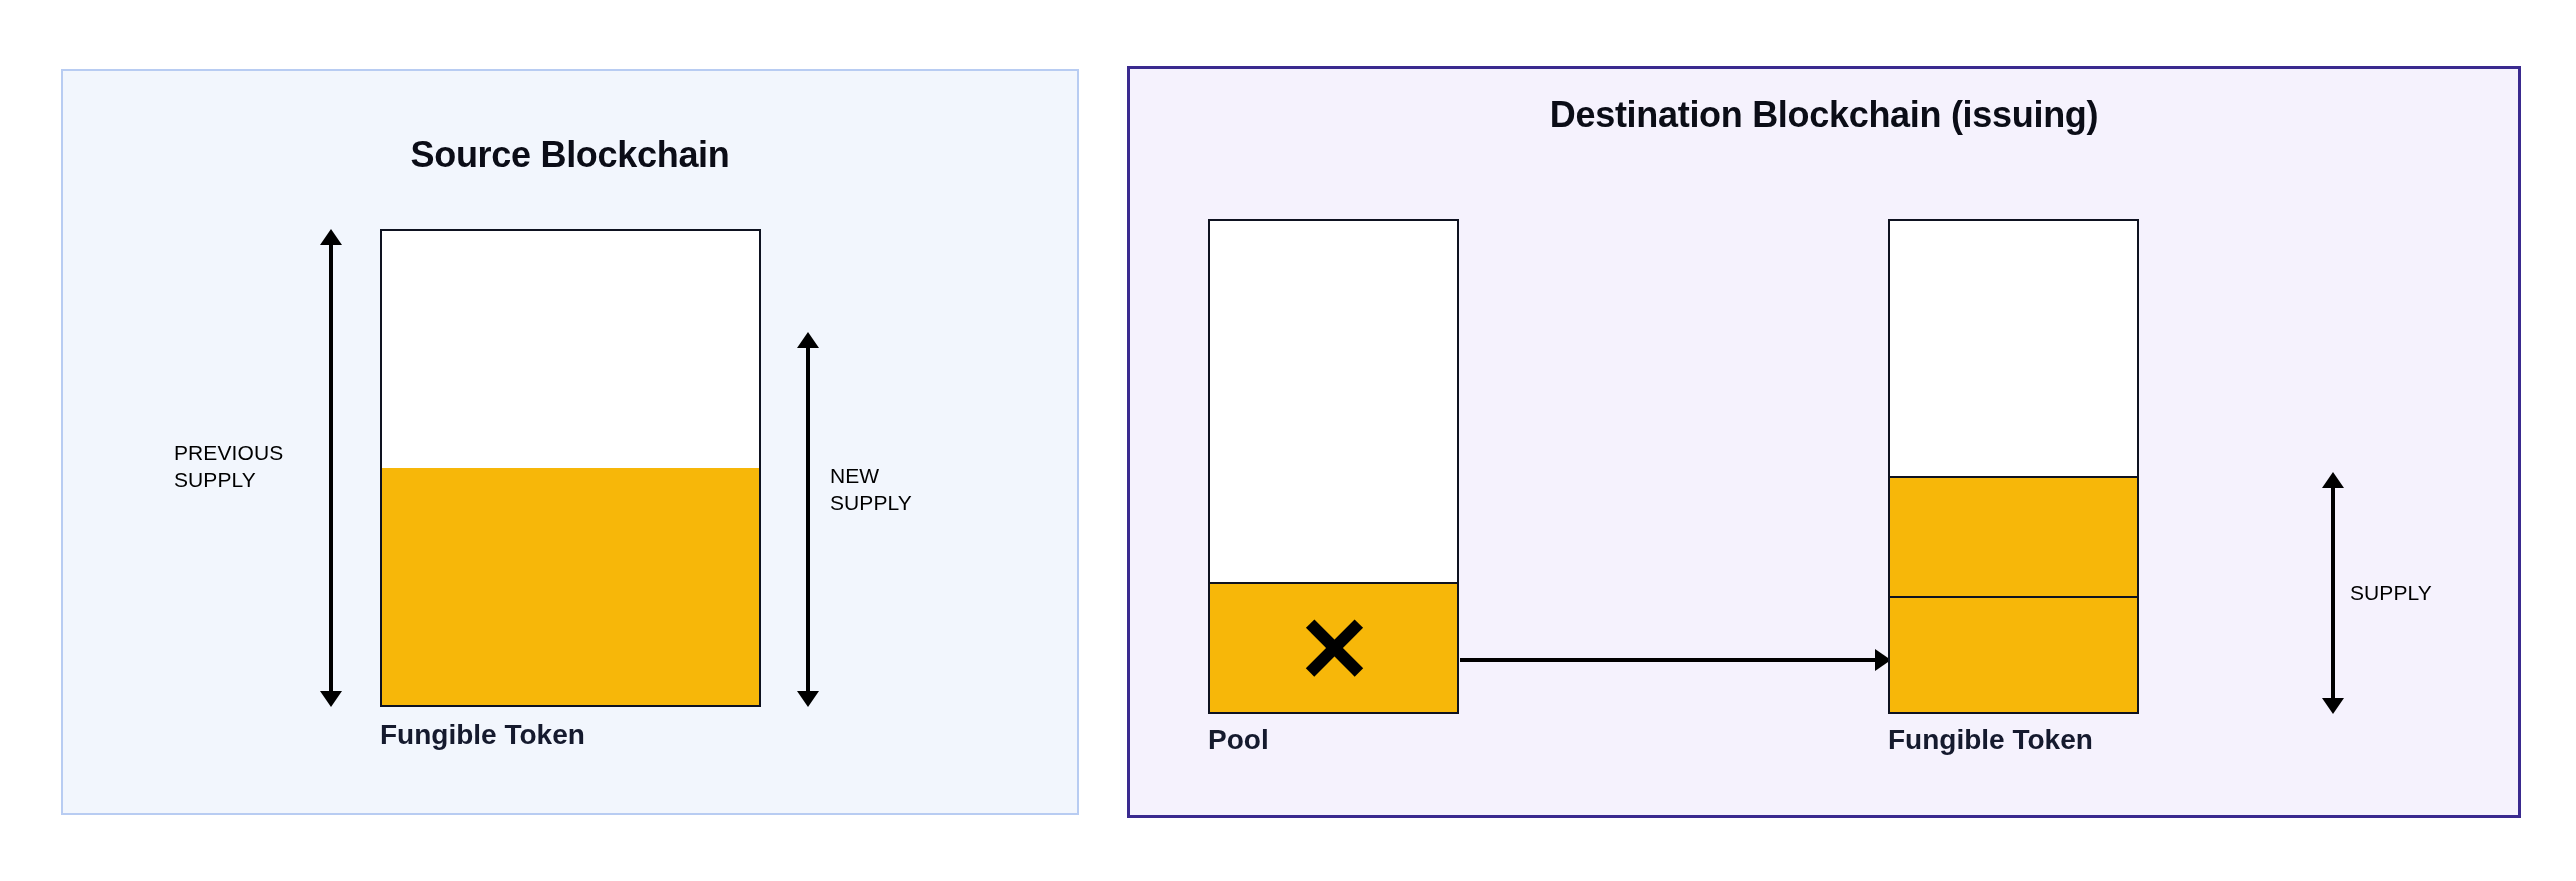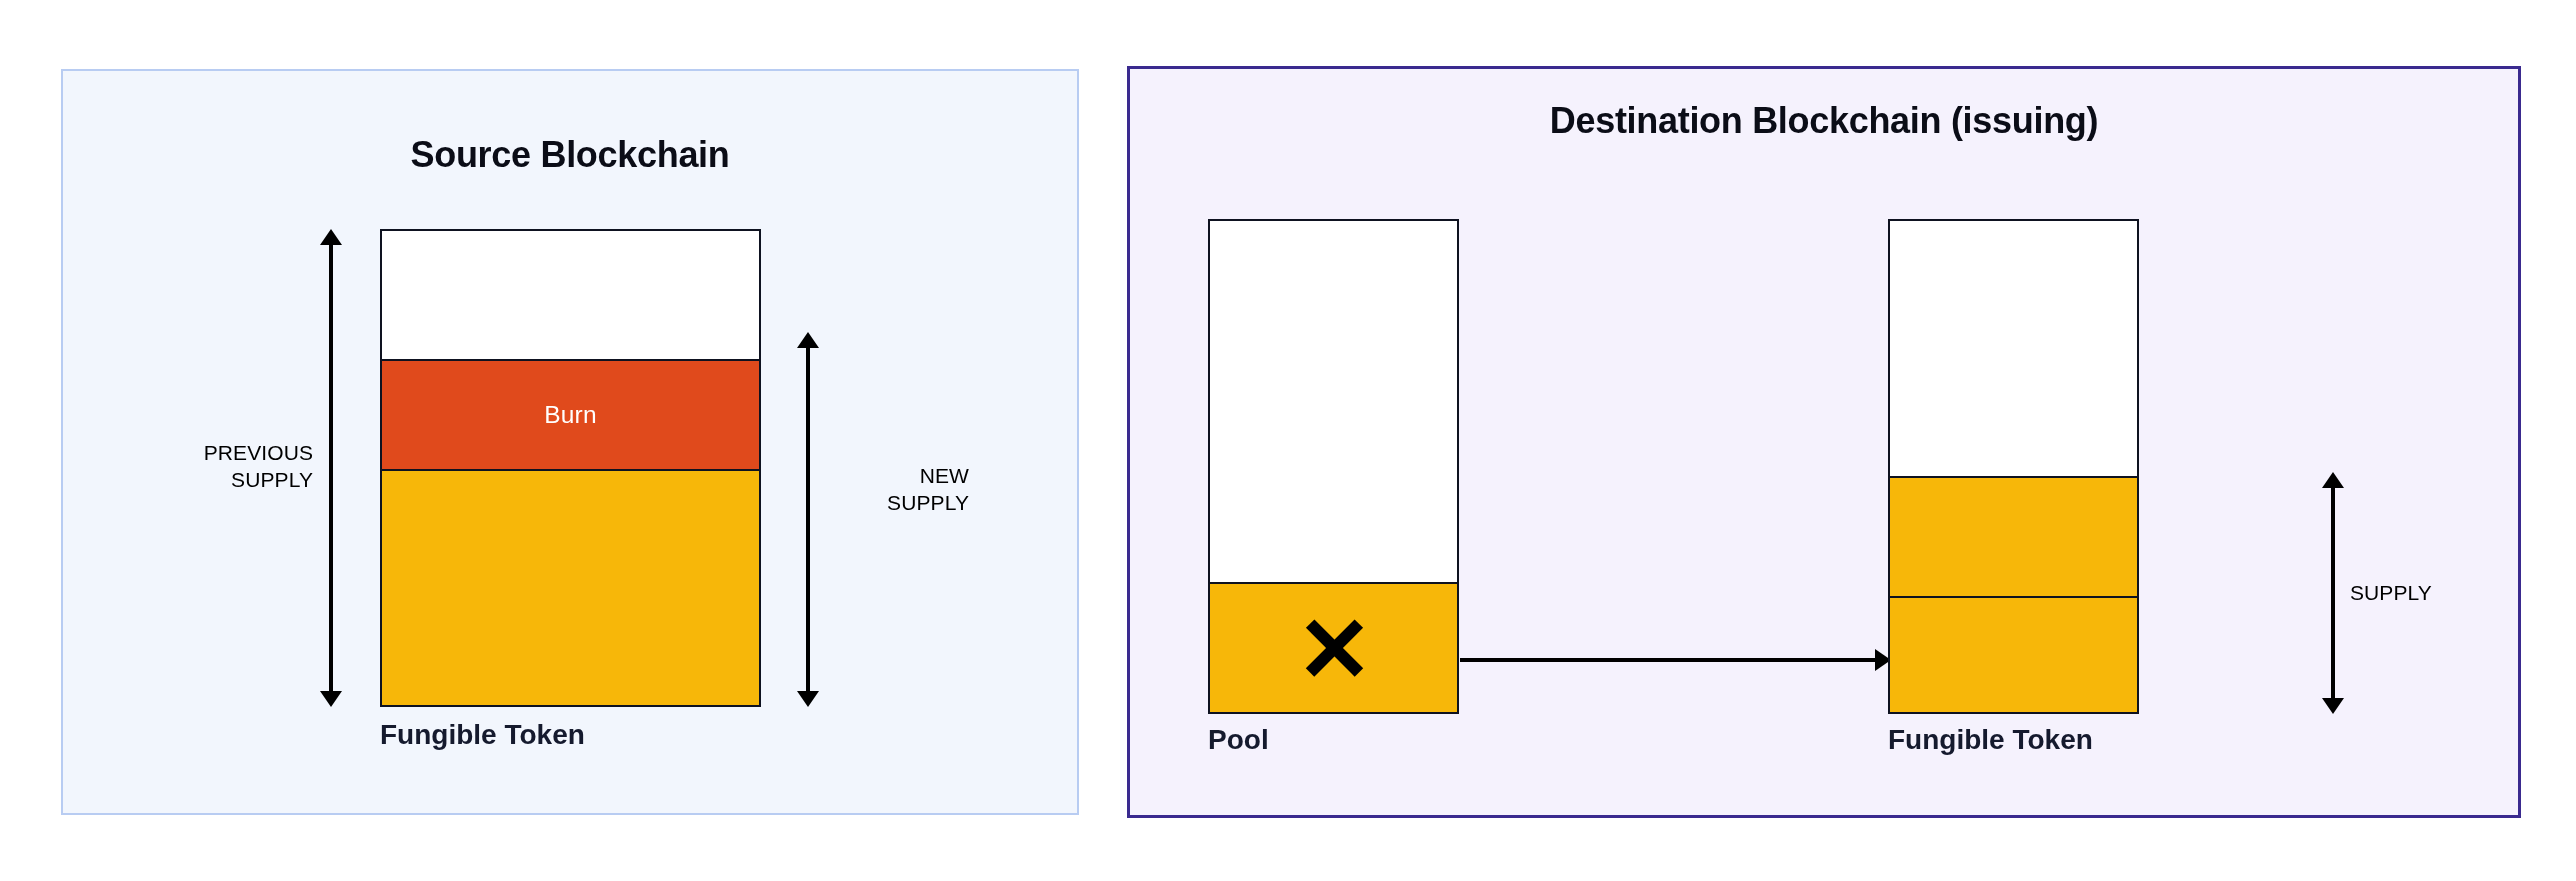--- a/index.html
+++ b/index.html
@@ -47,21 +47,21 @@
     left: 0;
     right: 0;
     text-align: center;
     font-size: 36px;
     font-weight: 700;
     color: #0b0d17;
     letter-spacing: -0.3px;
     white-space: nowrap;
   }
   .panel-source .panel-title { top: 33px; }
-  .panel-destination .panel-title { top: 22px; margin-top: 9px; }
+  .panel-destination .panel-title { top: 16px; margin-top: 9px; }
 
   
   .bar {
     position: absolute;
     box-sizing: border-box;
     border: 2.8px solid #0e1220;
     background: #ffffff;
     display: flex;
     flex-direction: column;
     justify-content: flex-end;
@@ -145,21 +145,21 @@
     border-right: 11px solid transparent;
   }
   .vmeasure .head-up   { top: 0;    border-bottom: 16.7px solid #000000; }
   .vmeasure .head-down { bottom: 0; border-top: 16.7px solid #000000; }
 
   .measure-label {
     position: absolute;
     font-size: 21px;
     line-height: 1.28;
     color: #000000;
-    text-align: right;
+    text-align: left;
     white-space: pre-line;
     letter-spacing: 0.1px;
   }
 
   
   .harrow {
     position: absolute;
     height: 22px;
   }
   .harrow .shaft {
@@ -195,23 +195,20 @@
 <body>
 
 <div class="stage">
 
   <section class="panel panel-source">
 
     <h2 class="panel-title">Source Blockchain</h2>
 
     <div class="bar" style="left:317px; top:158px; width:381px; height:478px;">
       <div class="seg seg-empty" style="height:129px;"></div>
-      <div class="seg seg-burn" style="height:113px;">
-        <span class="seg-label">Burn</span>
-      </div>
       <div class="seg seg-token" style="height:237px;"></div>
     </div>
 
     <div class="bar-caption" style="left:317px; width:381px; top:648px;">Fungible Token</div>
 
     <div class="vmeasure" style="left:257px; top:158px; height:478px;">
       <div class="head-up"></div>
       <div class="shaft"></div>
       <div class="head-down"></div>
     </div>

